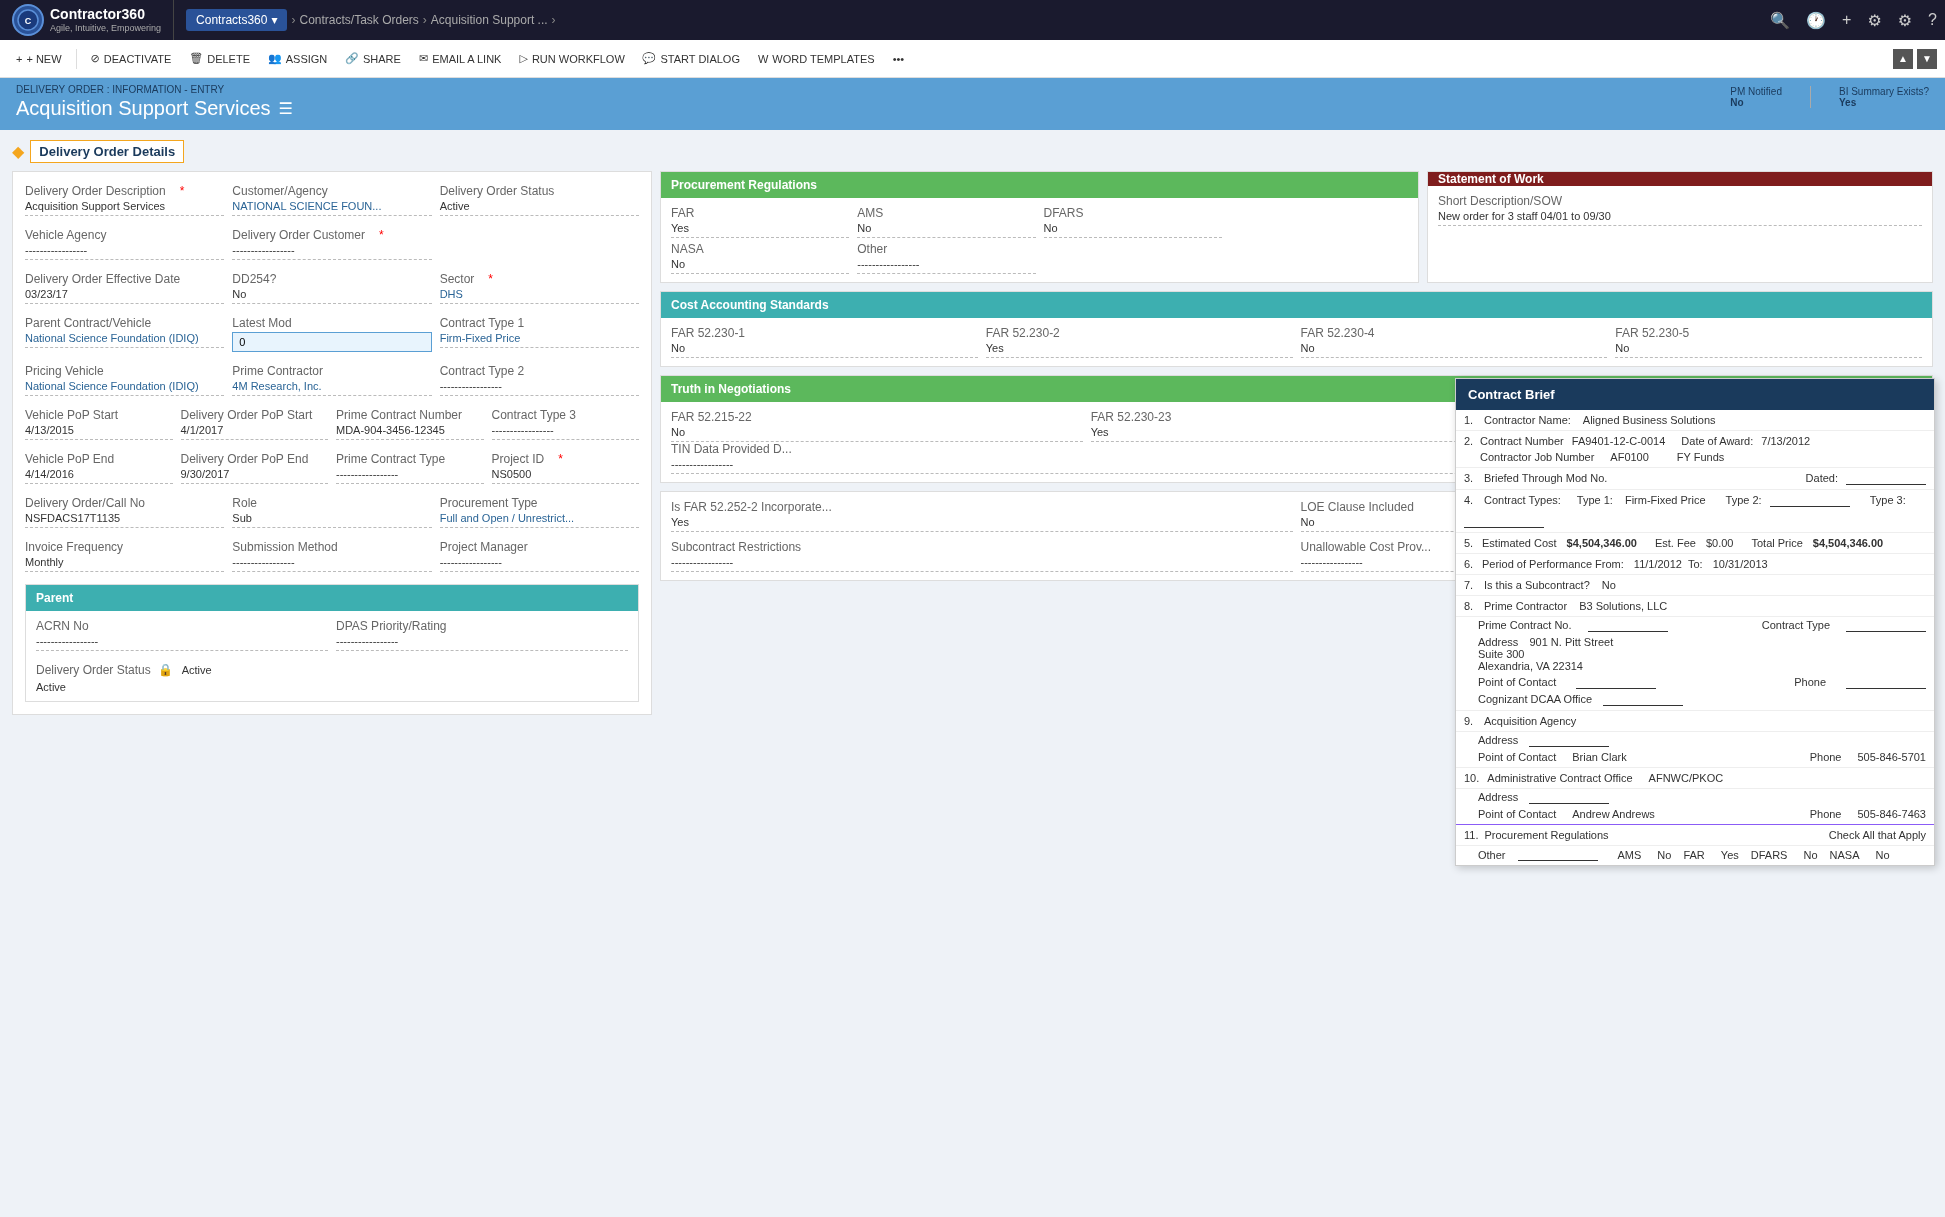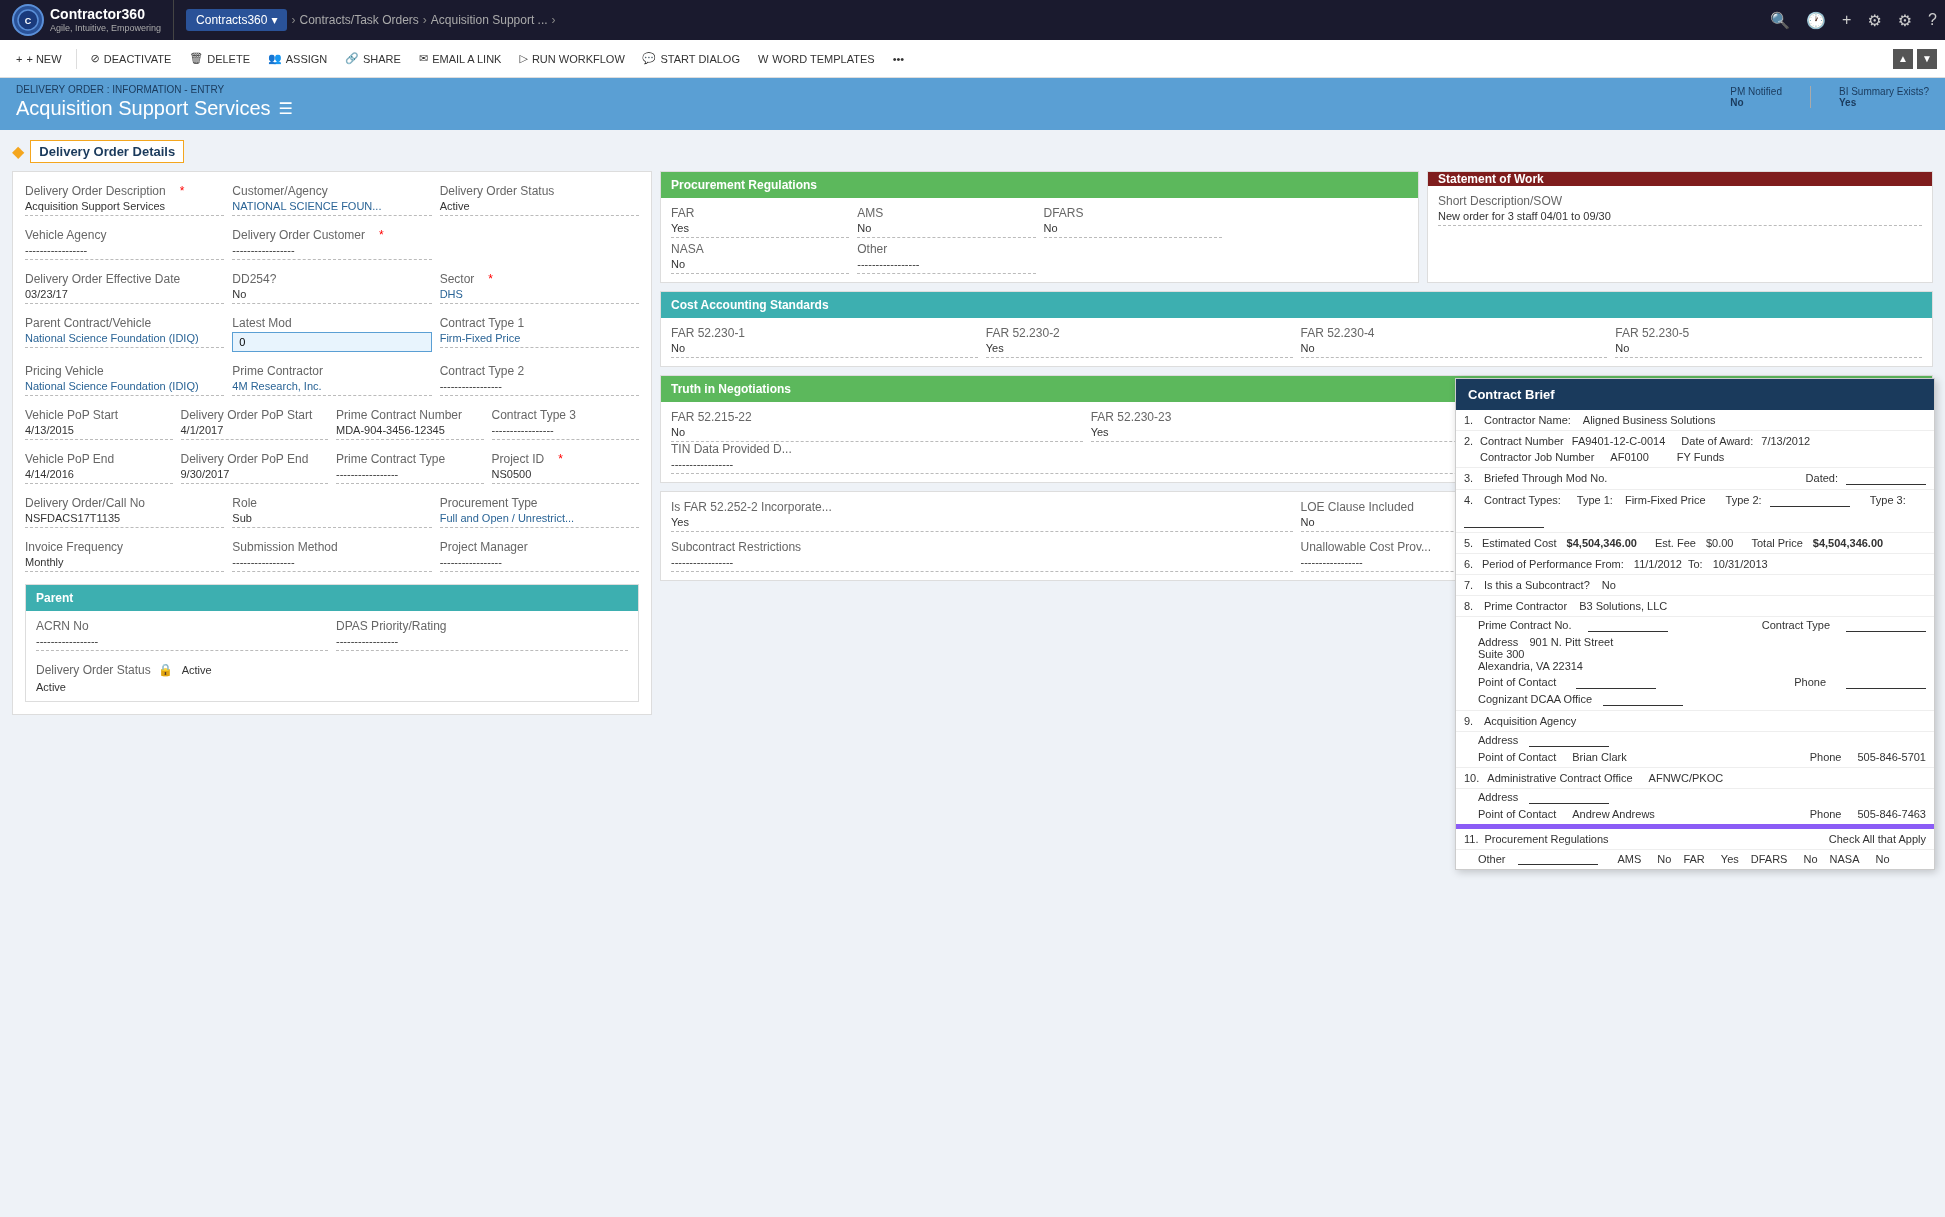--- a/index.html
+++ b/index.html
@@ -803,21 +803,21 @@
           <span class="cb-underline" style="margin-left:8px;">&nbsp;&nbsp;&nbsp;&nbsp;&nbsp;&nbsp;&nbsp;&nbsp;&nbsp;&nbsp;&nbsp;&nbsp;&nbsp;&nbsp;&nbsp;&nbsp;&nbsp;&nbsp;&nbsp;&nbsp;</span>
         </div>
         <div style="padding:2px 8px 4px 22px; display:flex; gap:12px;">
           <span>Point of Contact</span>
           <span class="cb-value">Brian Clark</span>
           <span style="margin-left:auto;">Phone</span>
           <span class="cb-value">505-846-5701</span>
         </div>
       </div>
 
-      <div style="border-bottom:5px solid #8b5cf6;">
+      <div style="border-bottom:1px solid #8b5cf6;">
         <div class="cb-row">
           <span class="cb-num">10.</span>
           <span class="cb-label">Administrative Contract Office</span>
           <span class="cb-value" style="margin-left:8px;">AFNWC/PKOC</span>
         </div>
         <div style="padding:2px 8px 2px 22px;">
           <span>Address</span>
           <span class="cb-underline" style="margin-left:8px;">&nbsp;&nbsp;&nbsp;&nbsp;&nbsp;&nbsp;&nbsp;&nbsp;&nbsp;&nbsp;&nbsp;&nbsp;&nbsp;&nbsp;&nbsp;&nbsp;&nbsp;&nbsp;&nbsp;&nbsp;</span>
         </div>
         <div style="padding:2px 8px 4px 22px; display:flex; gap:12px;">

